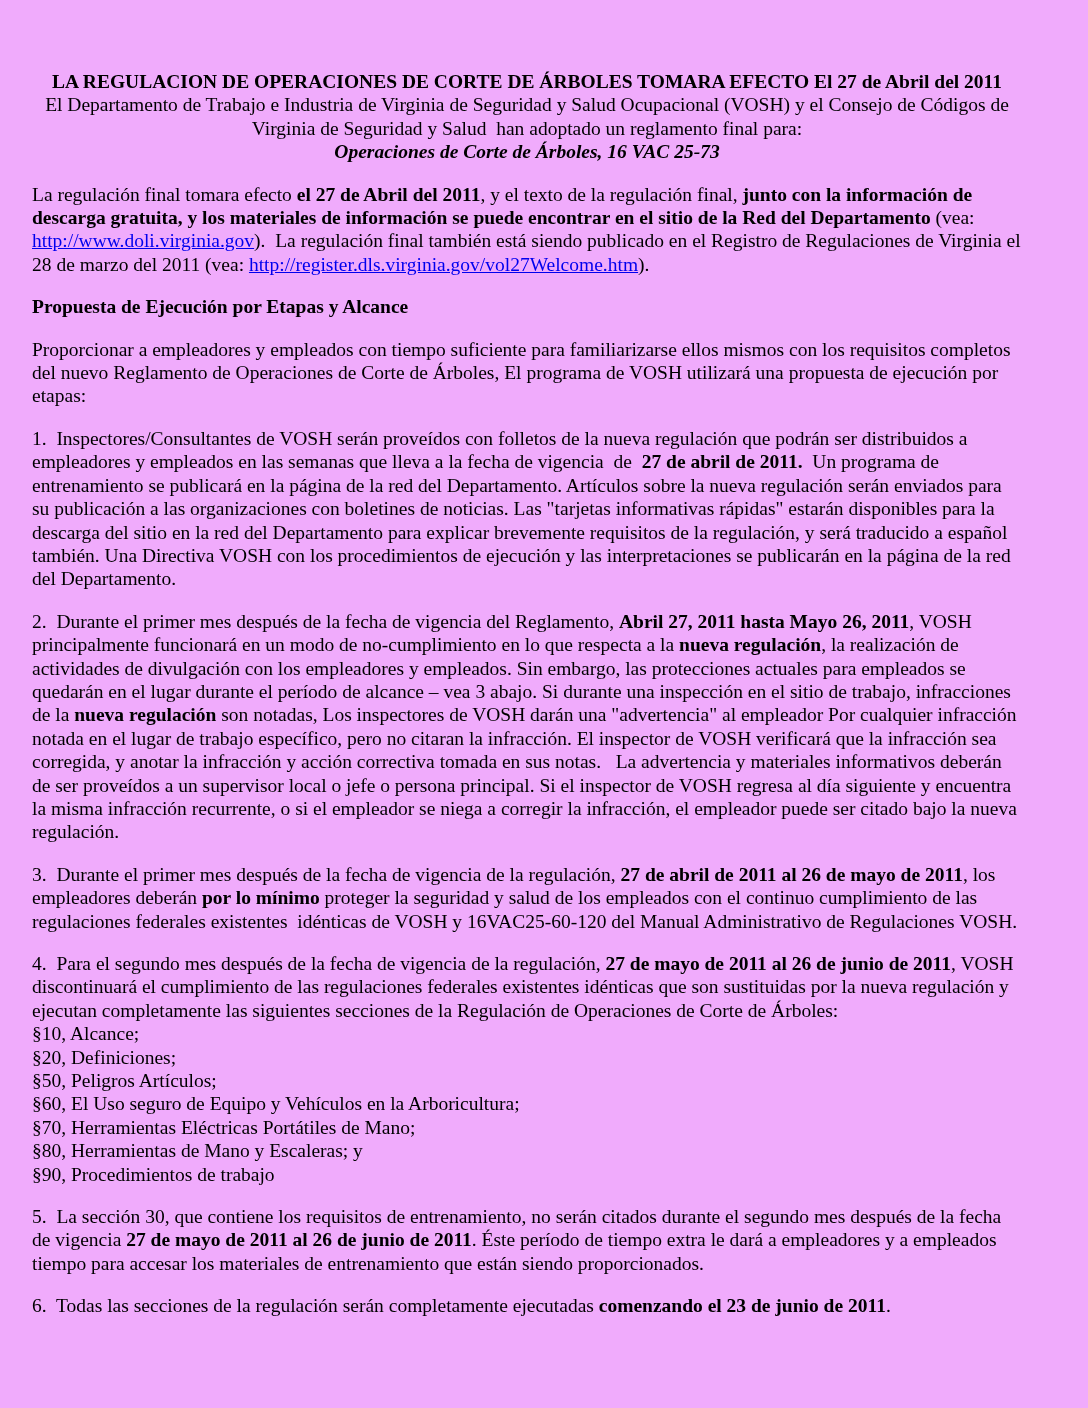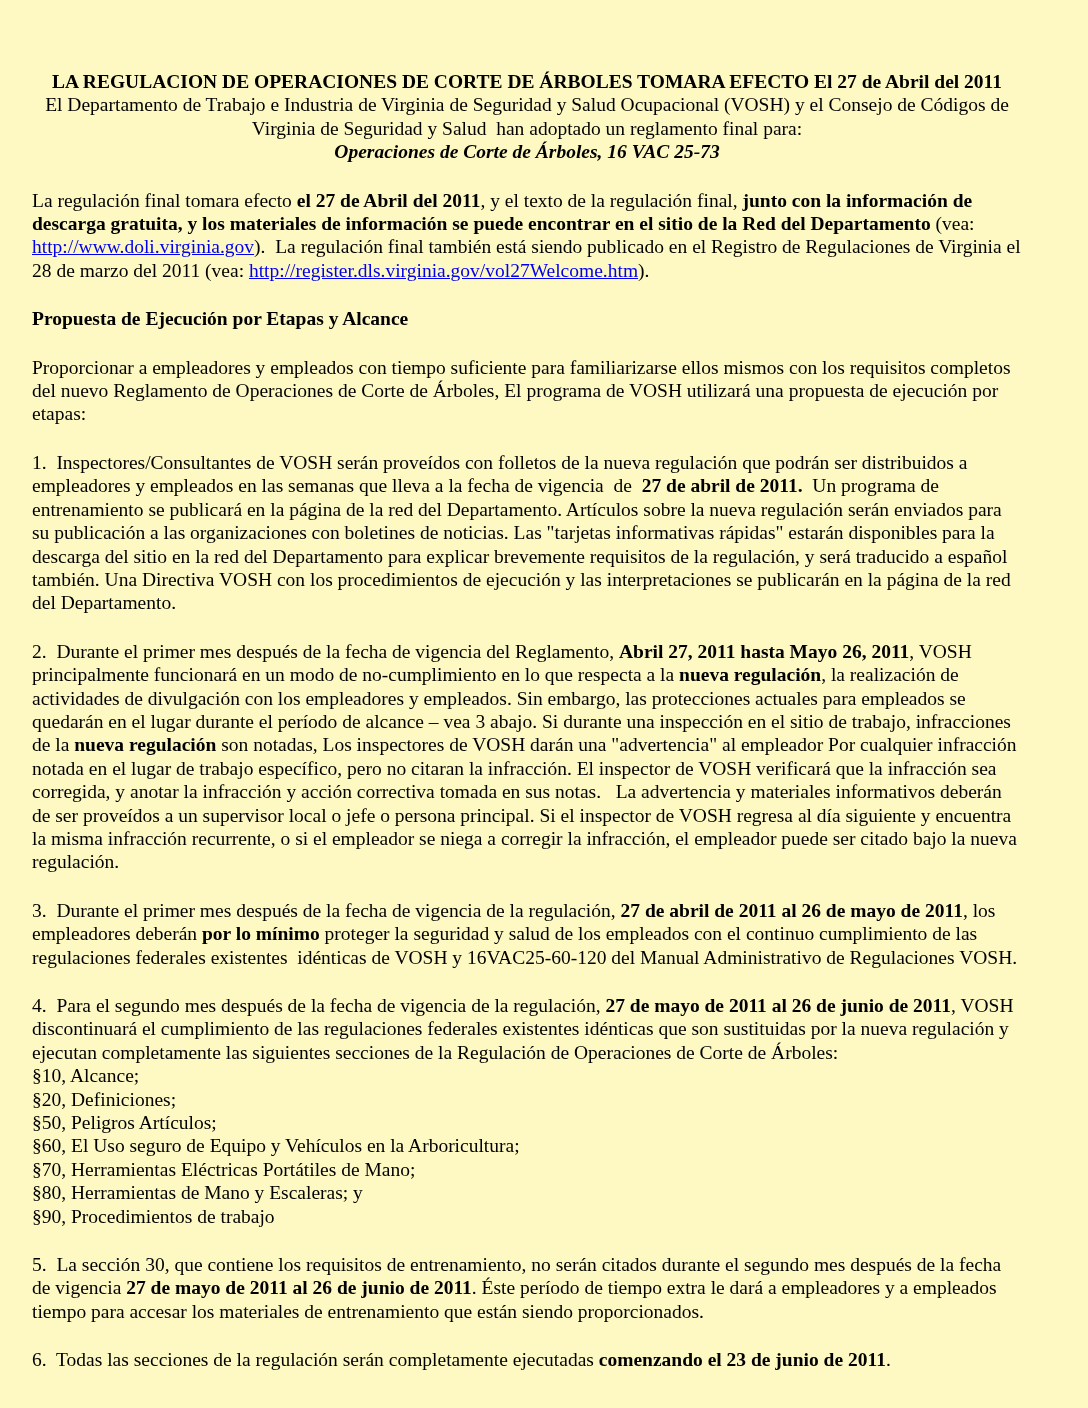--- a/index.html
+++ b/index.html
@@ -16,35 +16,35 @@
     font-family: "Liberation Serif", "DejaVu Serif", serif;
     font-size: 19.5px;
     line-height: 23.4px;
     color: #000000;
     overflow: hidden;
   }
   .block {
     margin: 0;
     white-space: pre-wrap;
   }
-  .block.gap { margin-top: 25px; }
+  .block.gap { margin-top: 19px; }
   .align-center { text-align: center; }
   .run-b { font-weight: bold; }
   .run-i { font-style: italic; }
   .run-u { }
   a.link {
     color: #0000EE;
     text-decoration: underline;
     cursor: pointer;
   }
 </style>
 </head>
 <body>
 
-<div class="page" id="doc-root" style="background: #fef9c3; color: rgb(0, 0, 0); padding-left: 32px;">
+<div class="page" id="doc-root" style="background: #f0abfc; color: rgb(0, 0, 0); padding-left: 32px;">
     <p class="block align-center"><span class=" run-b">LA REGULACION DE OPERACIONES DE CORTE DE ÁRBOLES TOMARA EFECTO El 27 de Abril del 2011</span></p>
     <p class="block align-center"><span class="">El Departamento de Trabajo e Industria de Virginia de Seguridad y Salud Ocupacional (VOSH) y el Consejo de Códigos de Virginia de Seguridad y Salud  han adoptado un reglamento final para:</span></p>
     <p class="block align-center"><span class=" run-b run-i">Operaciones de Corte de Árboles, 16 VAC 25-73</span></p>
     <p class="block gap"><span class="">La regulación final tomara efecto </span><span class=" run-b">el 27 de Abril del 2011</span><span class="">, y el texto de la regulación final, </span><span class=" run-b">junto con la información de descarga gratuita, y los materiales de información se puede encontrar en el sitio de la Red del Departamento</span><span class=""> (vea: </span><a class="link" href="#" style="color: rgb(0, 0, 238);">http://www.doli.virginia.gov</a><span class="">).  La regulación final también está siendo publicado en el Registro de Regulaciones de Virginia el 28 de marzo del 2011 (vea: </span><a class="link" href="#" style="color: rgb(0, 0, 238);">http://register.dls.virginia.gov/vol27Welcome.htm</a><span class="">).</span></p>
     <p class="block gap"><span class=" run-b run-u">Propuesta de Ejecución por Etapas y Alcance</span></p>
     <p class="block gap"><span class="">Proporcionar a empleadores y empleados con tiempo suficiente para familiarizarse ellos mismos con los requisitos completos del nuevo Reglamento de Operaciones de Corte de Árboles, El programa de VOSH utilizará una propuesta de ejecución por etapas:</span></p>
     <p class="block gap"><span class="">1.  Inspectores/Consultantes de VOSH serán proveídos con folletos de la nueva regulación que podrán ser distribuidos a empleadores y empleados en las semanas que lleva a la fecha de vigencia  de  </span><span class=" run-b">27 de abril de 2011.</span><span class="">  Un programa de entrenamiento se publicará en la página de la red del Departamento. Artículos sobre la nueva regulación serán enviados para su publicación a las organizaciones con boletines de noticias. Las "tarjetas informativas rápidas" estarán disponibles para la descarga del sitio en la red del Departamento para explicar brevemente requisitos de la regulación, y será traducido a español también. Una Directiva VOSH con los procedimientos de ejecución y las interpretaciones se publicarán en la página de la red del Departamento.</span></p>
     <p class="block gap"><span class="">2.  Durante el primer mes después de la fecha de vigencia del Reglamento, </span><span class=" run-b">Abril 27, 2011 hasta Mayo 26, 2011</span><span class="">, VOSH principalmente funcionará en un modo de no-cumplimiento en lo que respecta a la </span><span class=" run-b">nueva regulación</span><span class="">, la realización de actividades de divulgación con los empleadores y empleados. Sin embargo, las protecciones actuales para empleados se quedarán en el lugar durante el período de alcance – vea 3 abajo. Si durante una inspección en el sitio de trabajo, infracciones de la </span><span class=" run-b">nueva regulación</span><span class=""> son notadas, Los inspectores de VOSH darán una "advertencia" al empleador Por cualquier infracción notada en el lugar de trabajo específico, pero no citaran la infracción. El inspector de VOSH verificará que la infracción sea corregida, y anotar la infracción y acción correctiva tomada en sus notas.   La advertencia y materiales informativos deberán de ser proveídos a un supervisor local o jefe o persona principal. Si el inspector de VOSH regresa al día siguiente y encuentra la misma infracción recurrente, o si el empleador se niega a corregir la infracción, el empleador puede ser citado bajo la nueva regulación.</span></p>
     <p class="block gap"><span class="">3.  Durante el primer mes después de la fecha de vigencia de la regulación, </span><span class=" run-b">27 de abril de 2011 al 26 de mayo de 2011</span><span class="">, los empleadores deberán </span><span class=" run-b">por lo mínimo</span><span class=""> proteger la seguridad y salud de los empleados con el continuo cumplimiento de las regulaciones federales existentes  idénticas de VOSH y 16VAC25-60-120 del Manual Administrativo de Regulaciones VOSH.</span></p>
     <p class="block gap"><span class="">4.  Para el segundo mes después de la fecha de vigencia de la regulación, </span><span class=" run-b">27 de mayo de 2011 al 26 de junio de 2011</span><span class="">, VOSH discontinuará el cumplimiento de las regulaciones federales existentes idénticas que son sustituidas por la nueva regulación y ejecutan completamente las siguientes secciones de la Regulación de Operaciones de Corte de Árboles:</span></p>

